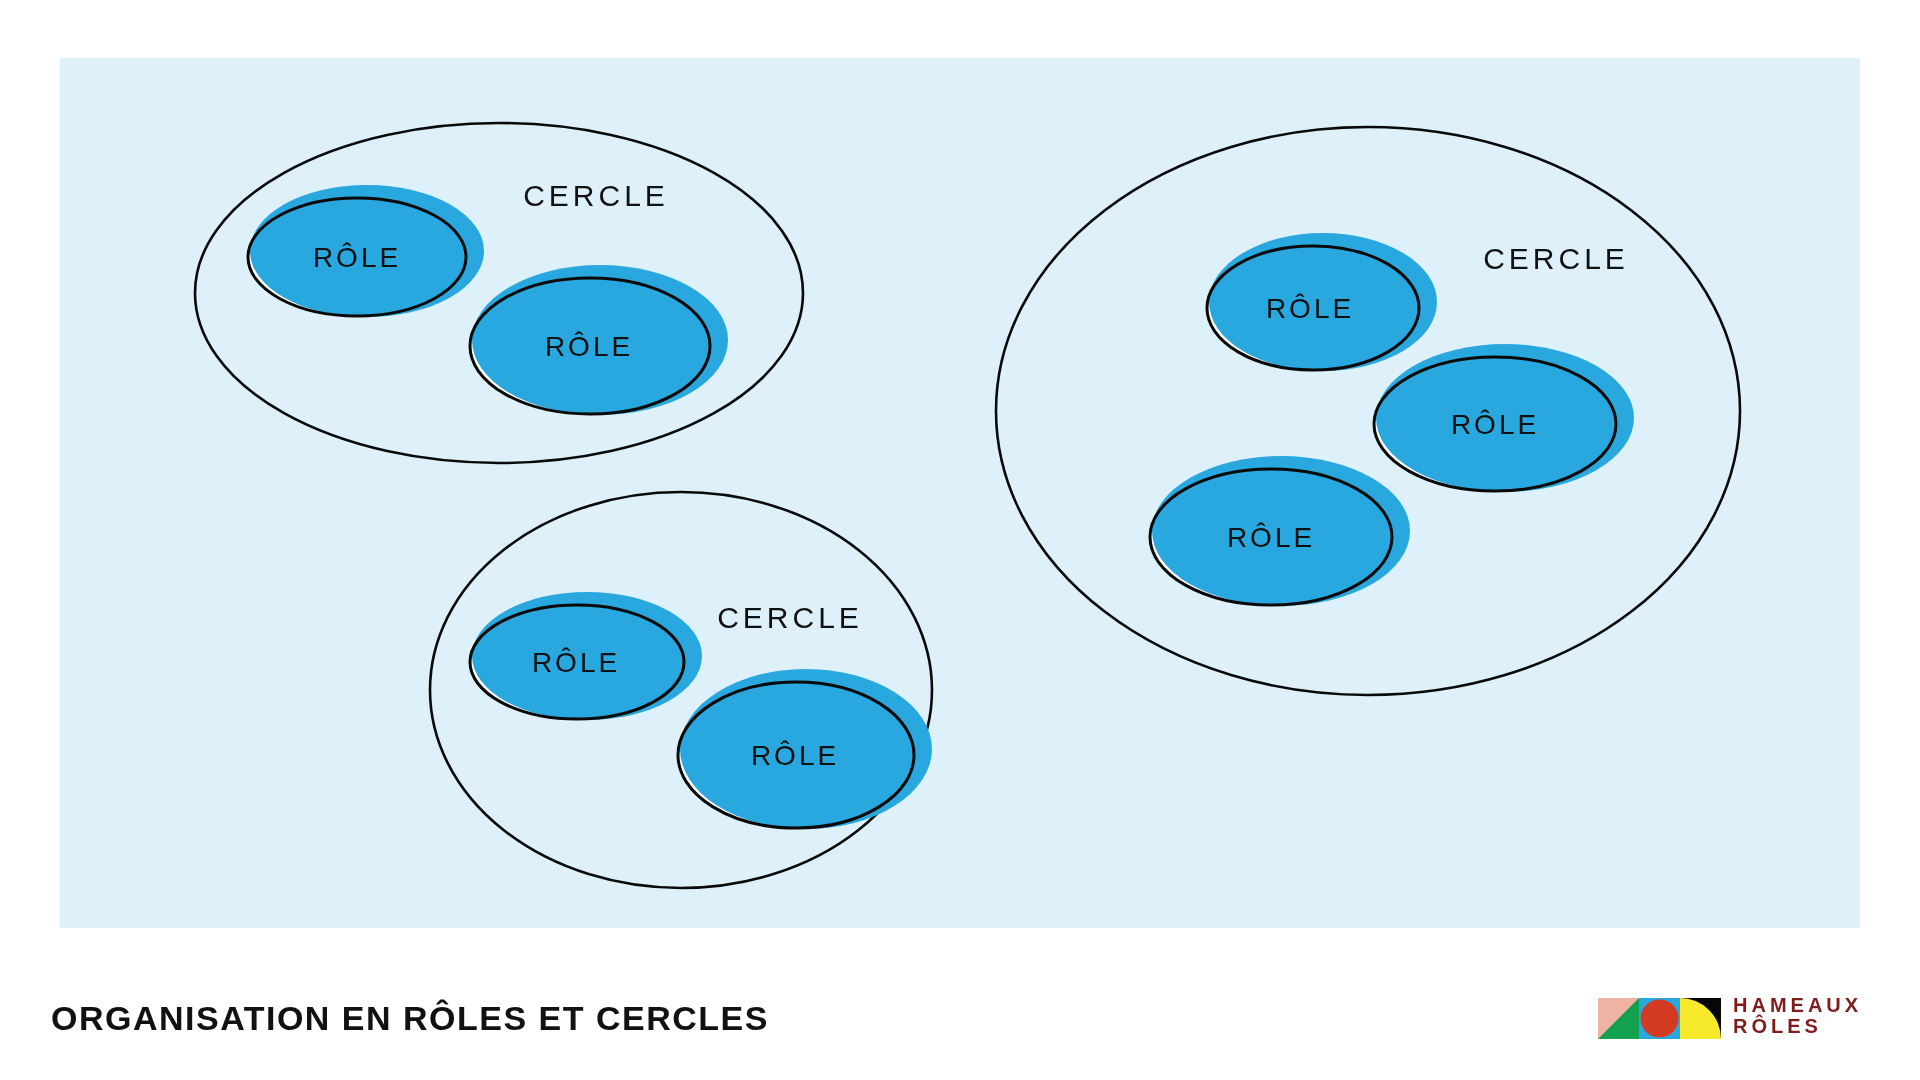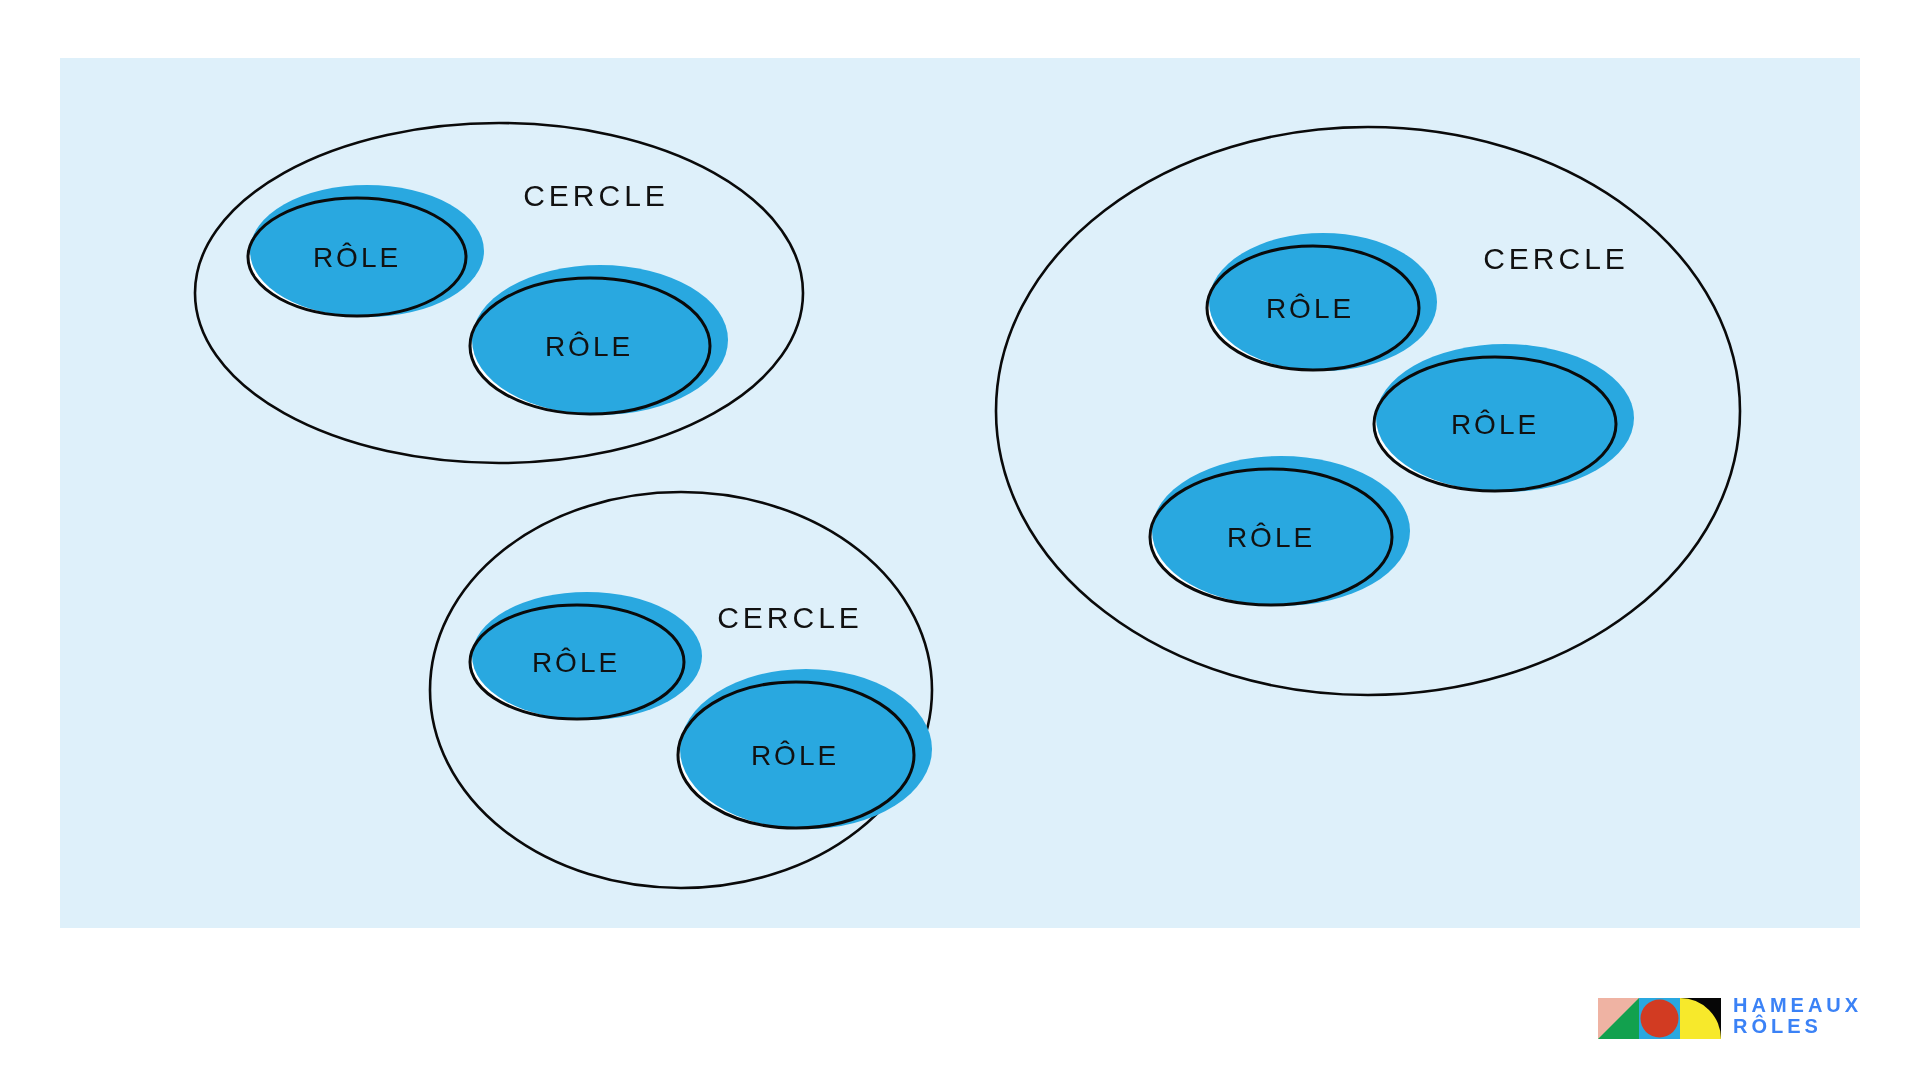--- a/index.html
+++ b/index.html
@@ -77,21 +77,21 @@
   }
   .logo-mark { display: block; margin-top: 3px; }
   .logo-text {
     margin-left: 12px;
     display: flex;
     flex-direction: column;
     font-size: 20px;
     font-weight: 700;
     letter-spacing: 4px;
     line-height: 21px;
-    color: #3b82f6;
+    color: #7f1d1d;
     white-space: nowrap;
   }
   .sq-pink   { fill: var(--logo_pink,   #EFB3A3); }
   .tri-green { fill: var(--logo_green,  #12A14E); }
   .sq-blue   { fill: var(--logo_blue,   #29A8E0); }
   .dot-red   { fill: var(--logo_red,    #D23B22); }
   .sq-black  { fill: var(--logo_black,  #060606); }
   .quarter-yellow { fill: var(--logo_yellow, #F7E92B); }
 </style>
 </head>
@@ -161,20 +161,21 @@
 
       <g>
         <ellipse class="role-base" cx="1271" cy="537" rx="121" ry="68"></ellipse>
         <ellipse class="role-fill" cx="1281" cy="531" rx="129" ry="75"></ellipse>
         <ellipse class="role-outline" cx="1271" cy="537" rx="121" ry="68"></ellipse>
         <text class="role-label" x="1271" y="547">RÔLE</text>
       </g>
     </g>
   </svg>
 
+  <div class="footer-title">ORGANISATION EN RÔLES ET CERCLES</div>
 
   <div class="logo">
     <svg class="logo-mark" width="123" height="41" viewBox="0 0 123 41">
       <rect class="sq-pink" x="0" y="0" width="41" height="41"></rect>
       <polygon class="tri-green" points="0,41 41,41 41,0"></polygon>
       <rect class="sq-blue" x="41" y="0" width="41" height="41"></rect>
       <circle class="dot-red" cx="61.5" cy="20.5" r="19"></circle>
       <rect class="sq-black" x="82" y="0" width="41" height="41"></rect>
       <path class="quarter-yellow" d="M82,0 A41,41 0 0 1 123,41 L82,41 Z"></path>
     </svg>

